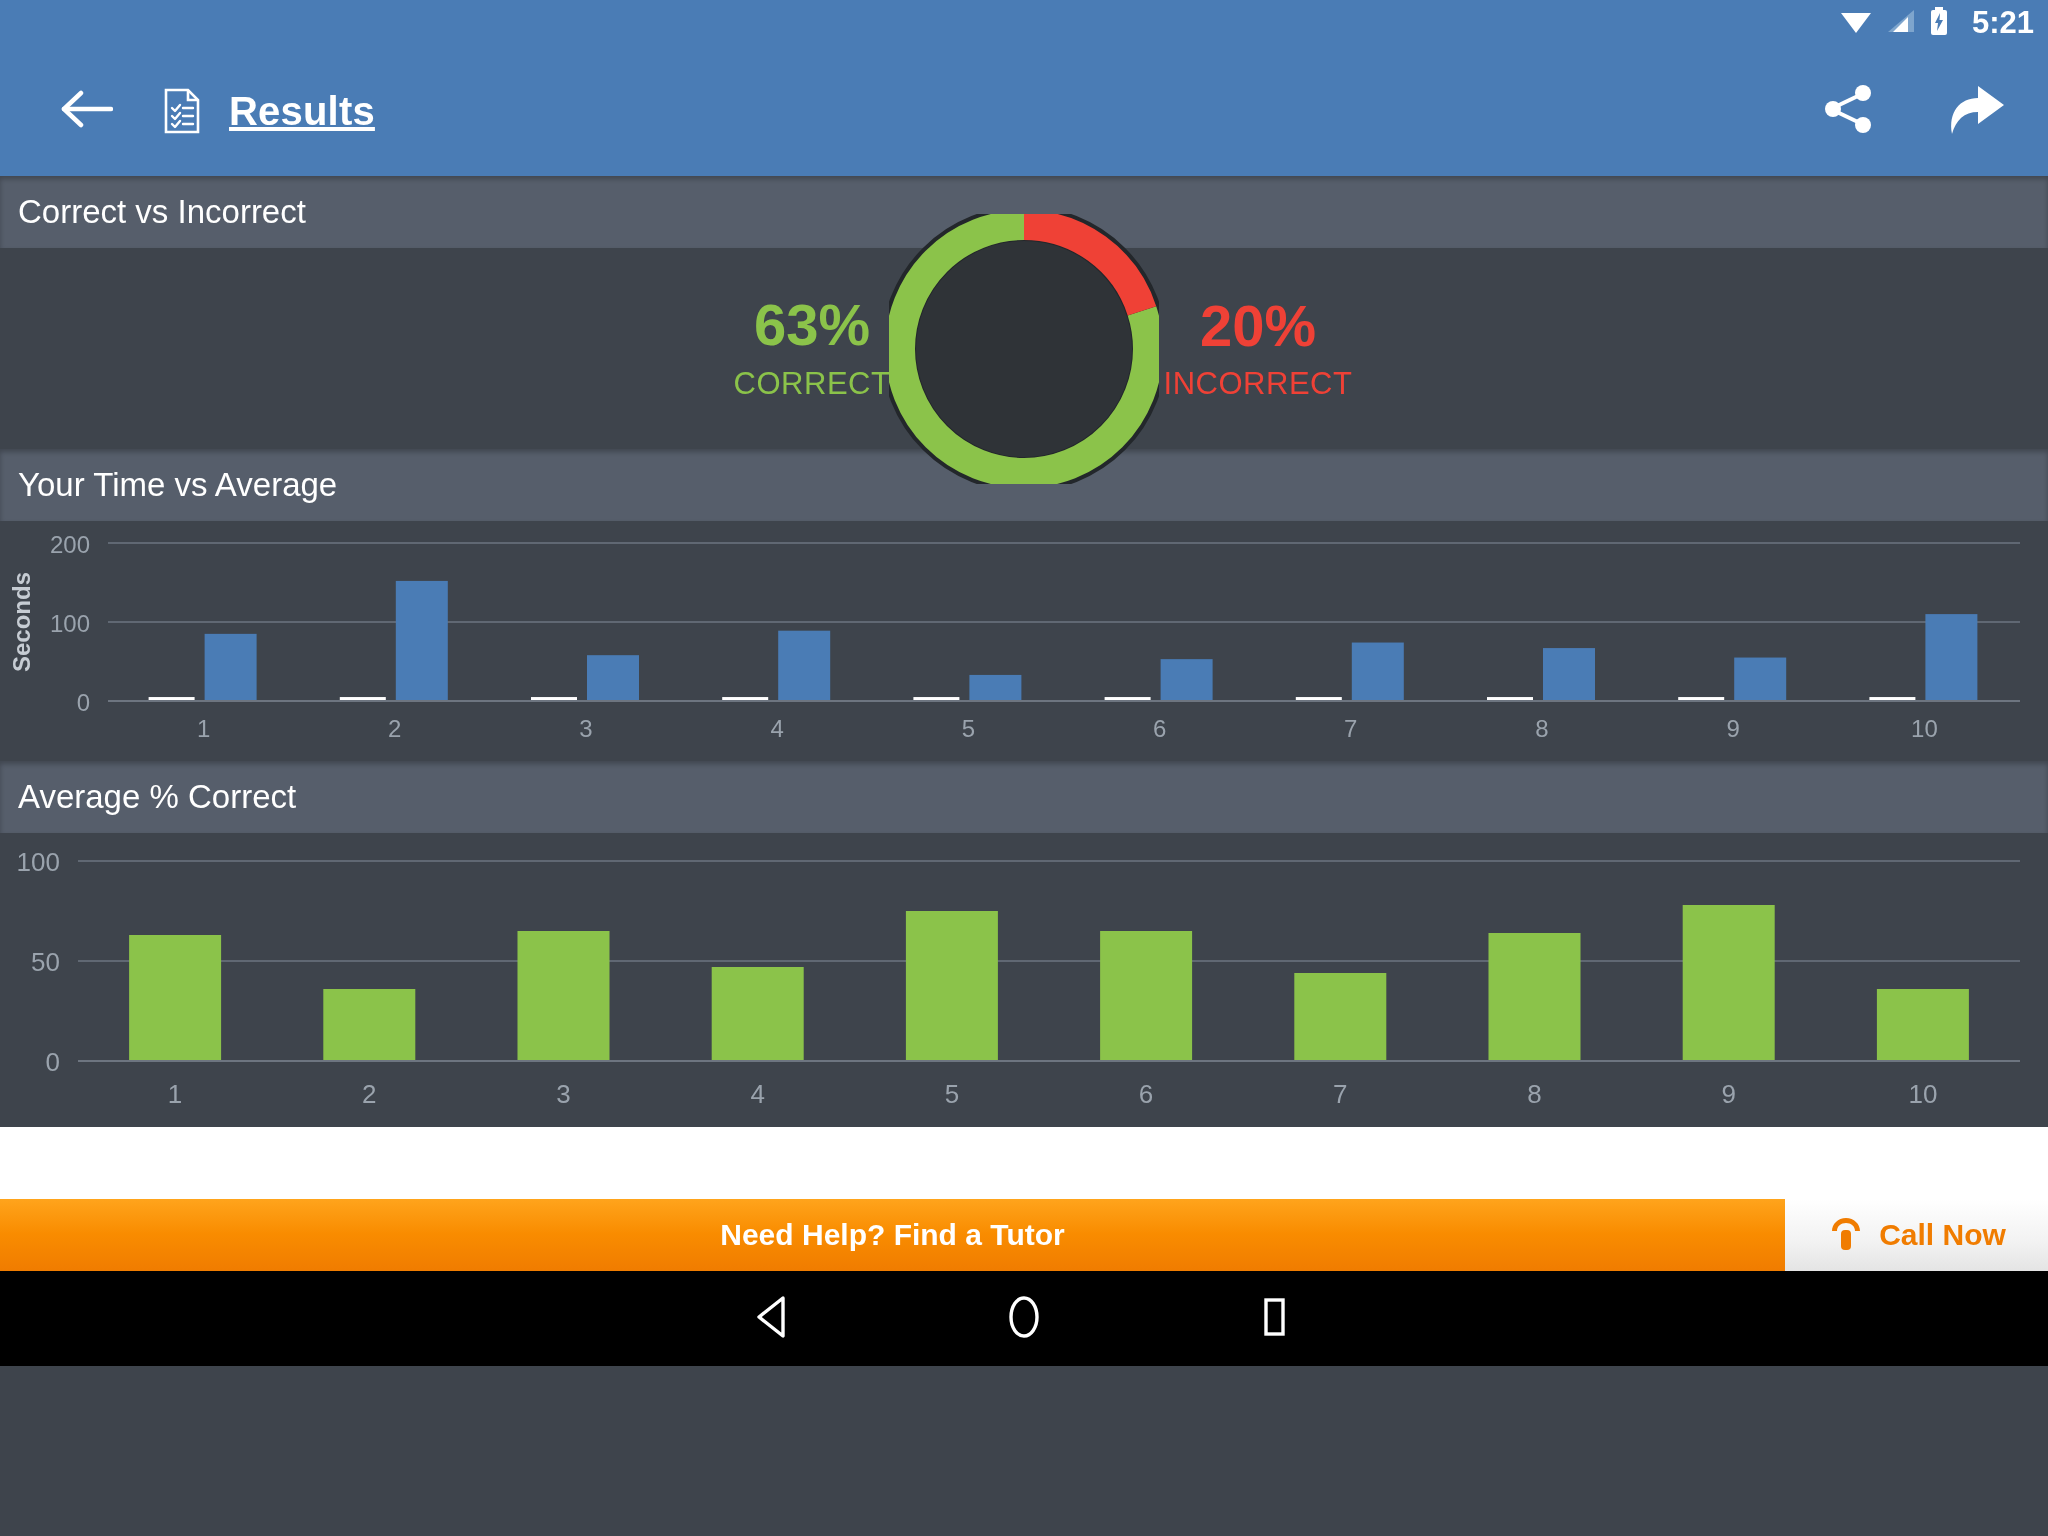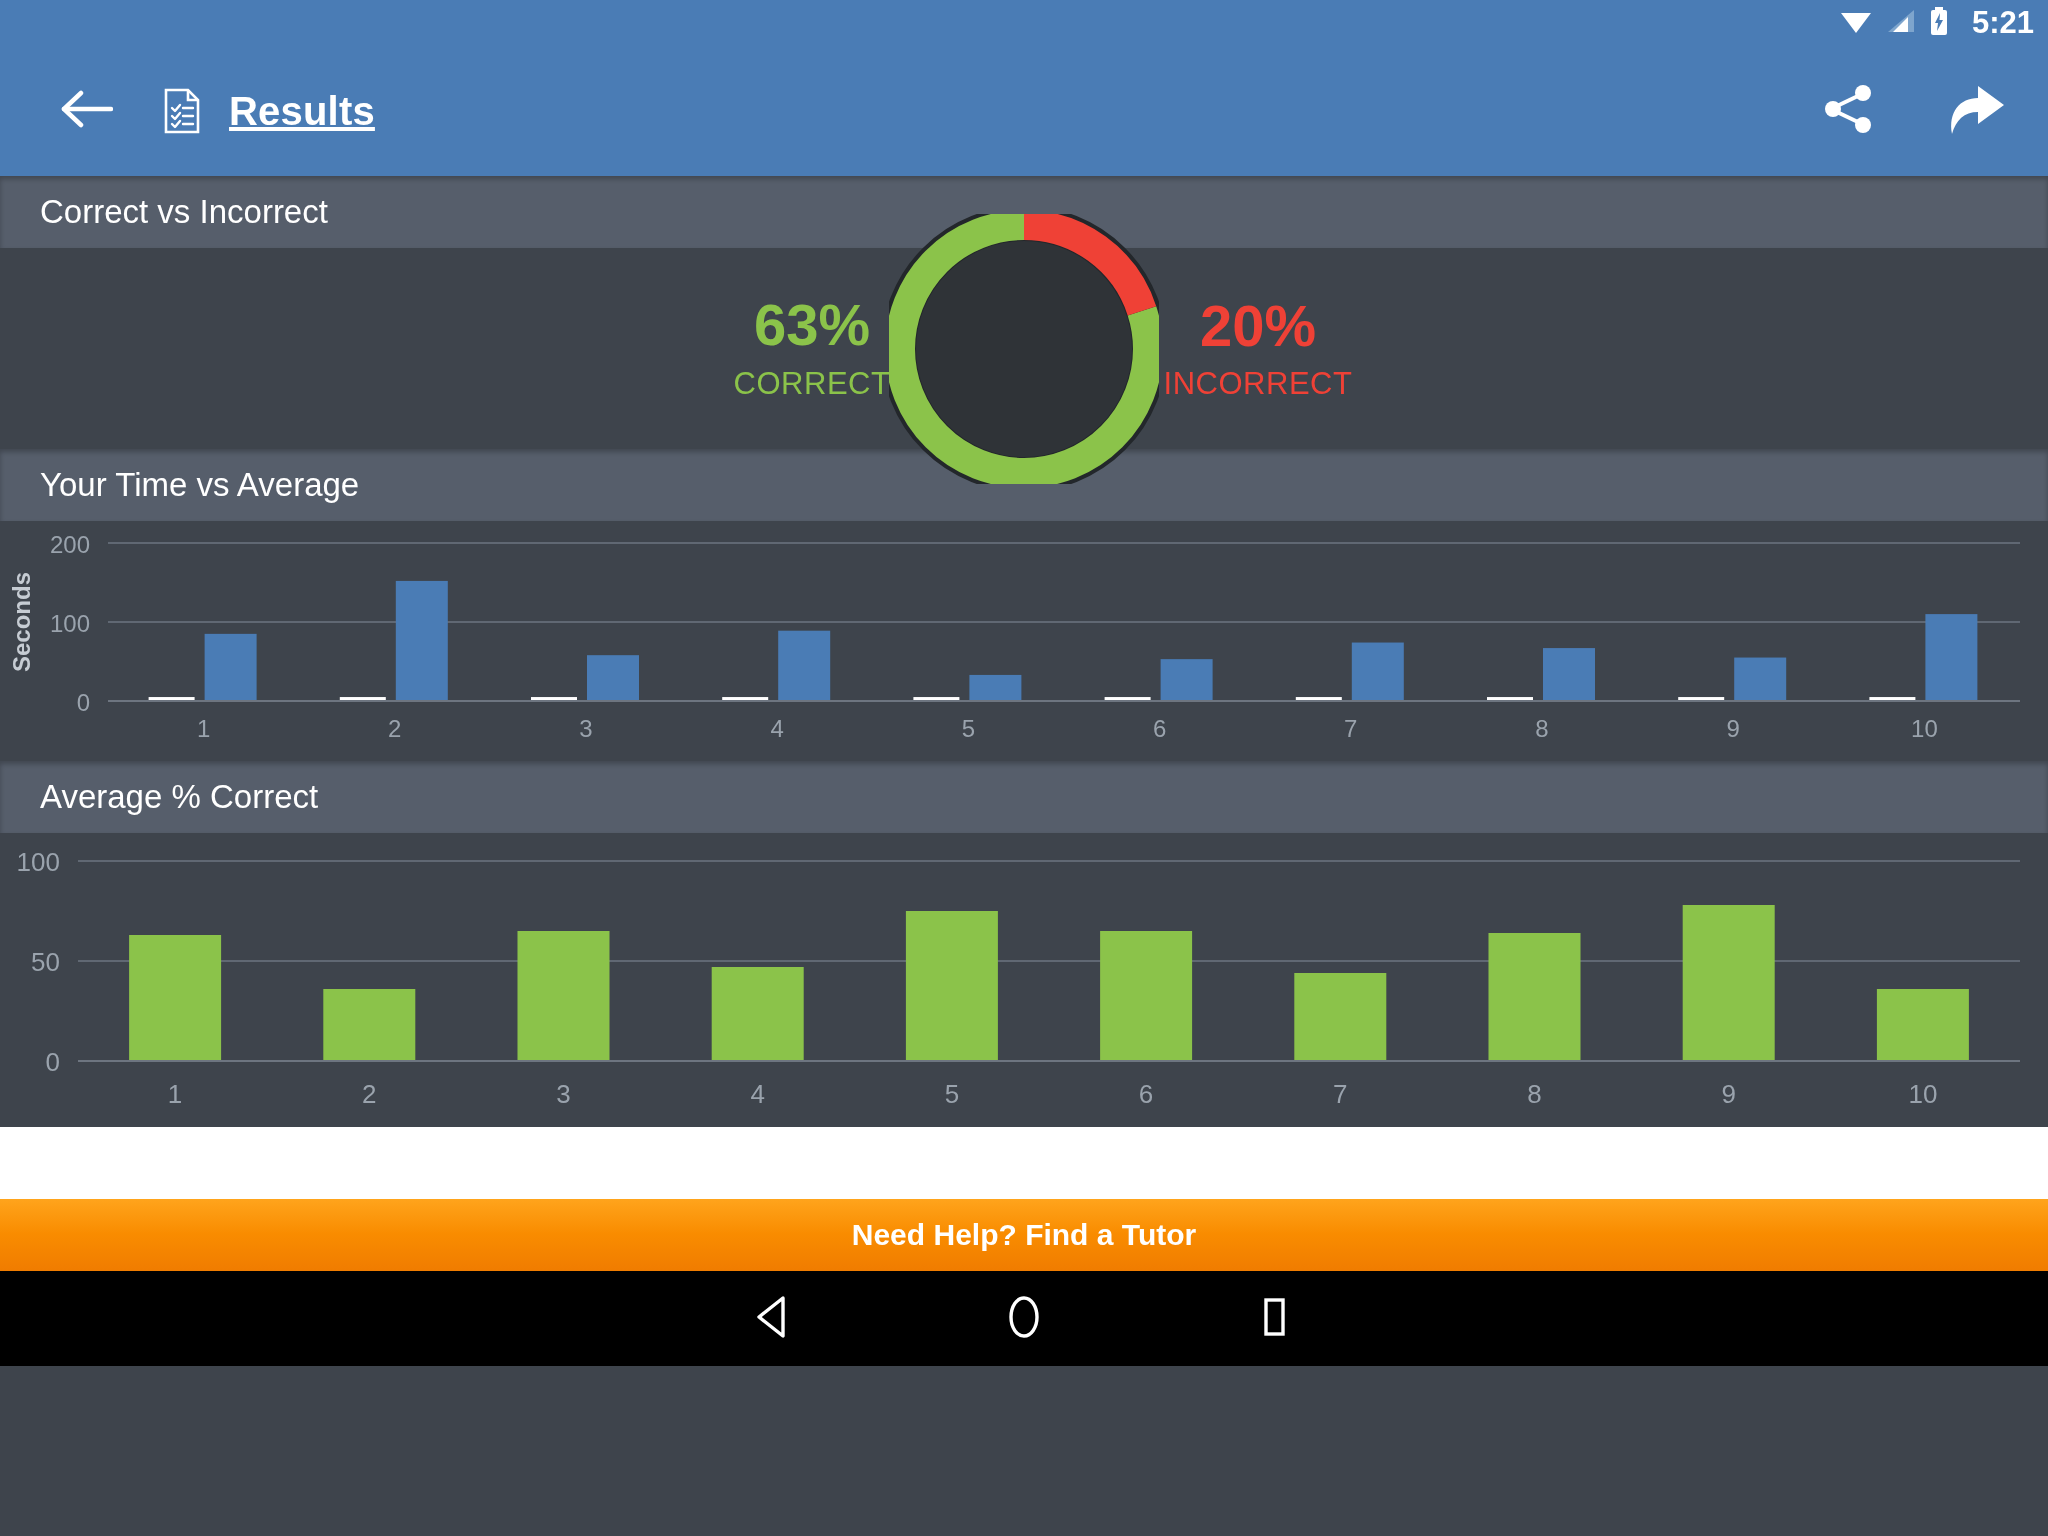--- a/index.html
+++ b/index.html
@@ -91,21 +91,21 @@
     justify-content: center;
     cursor: pointer;
   }
 
   
   .section-head {
     background: #565e6b;
     height: 72px;
     display: flex;
     align-items: center;
-    padding-left: 40px;
+    padding-left: 18px;
     box-sizing: border-box;
     box-shadow: 0 3px 5px rgba(0,0,0,0.25) inset;
   }
   .section-head-label {
     color: #ffffff;
     font-size: 33px;
     font-weight: 400;
   }
 
   
@@ -413,20 +413,29 @@
         <line x1="78" y1="228" x2="2020" y2="228" stroke="#6d7580" stroke-width="1.8"></line>
       </svg>
   </div>
 
   <div class="white-gap"></div>
 
   <div class="adbar">
     <div class="ad-main">
       <span class="ad-main-text">Need Help? Find a Tutor</span>
     </div>
+    <div class="ad-call">
+      <span>
+        <svg width="38" height="38" viewBox="0 0 38 38">
+          <path d="M19 4 C11 4 5 10 5 17 h5 c0 -5 4 -8 9 -8 s9 3 9 8 h5 C33 10 27 4 19 4 Z" fill="#f07c00"></path>
+          <rect x="14" y="16" width="10" height="20" rx="4" fill="#f07c00"></rect>
+        </svg>
+      </span>
+      <span class="ad-call-text">Call Now</span>
+    </div>
   </div>
 
   <div class="navbar">
     <div class="nav-btn">
       <span>
         <svg width="42" height="46" viewBox="0 0 42 46">
           <polygon points="30,4 6,23 30,42" fill="none" stroke="#ffffff" stroke-width="3.4" stroke-linejoin="round"></polygon>
         </svg>
       </span>
     </div>

